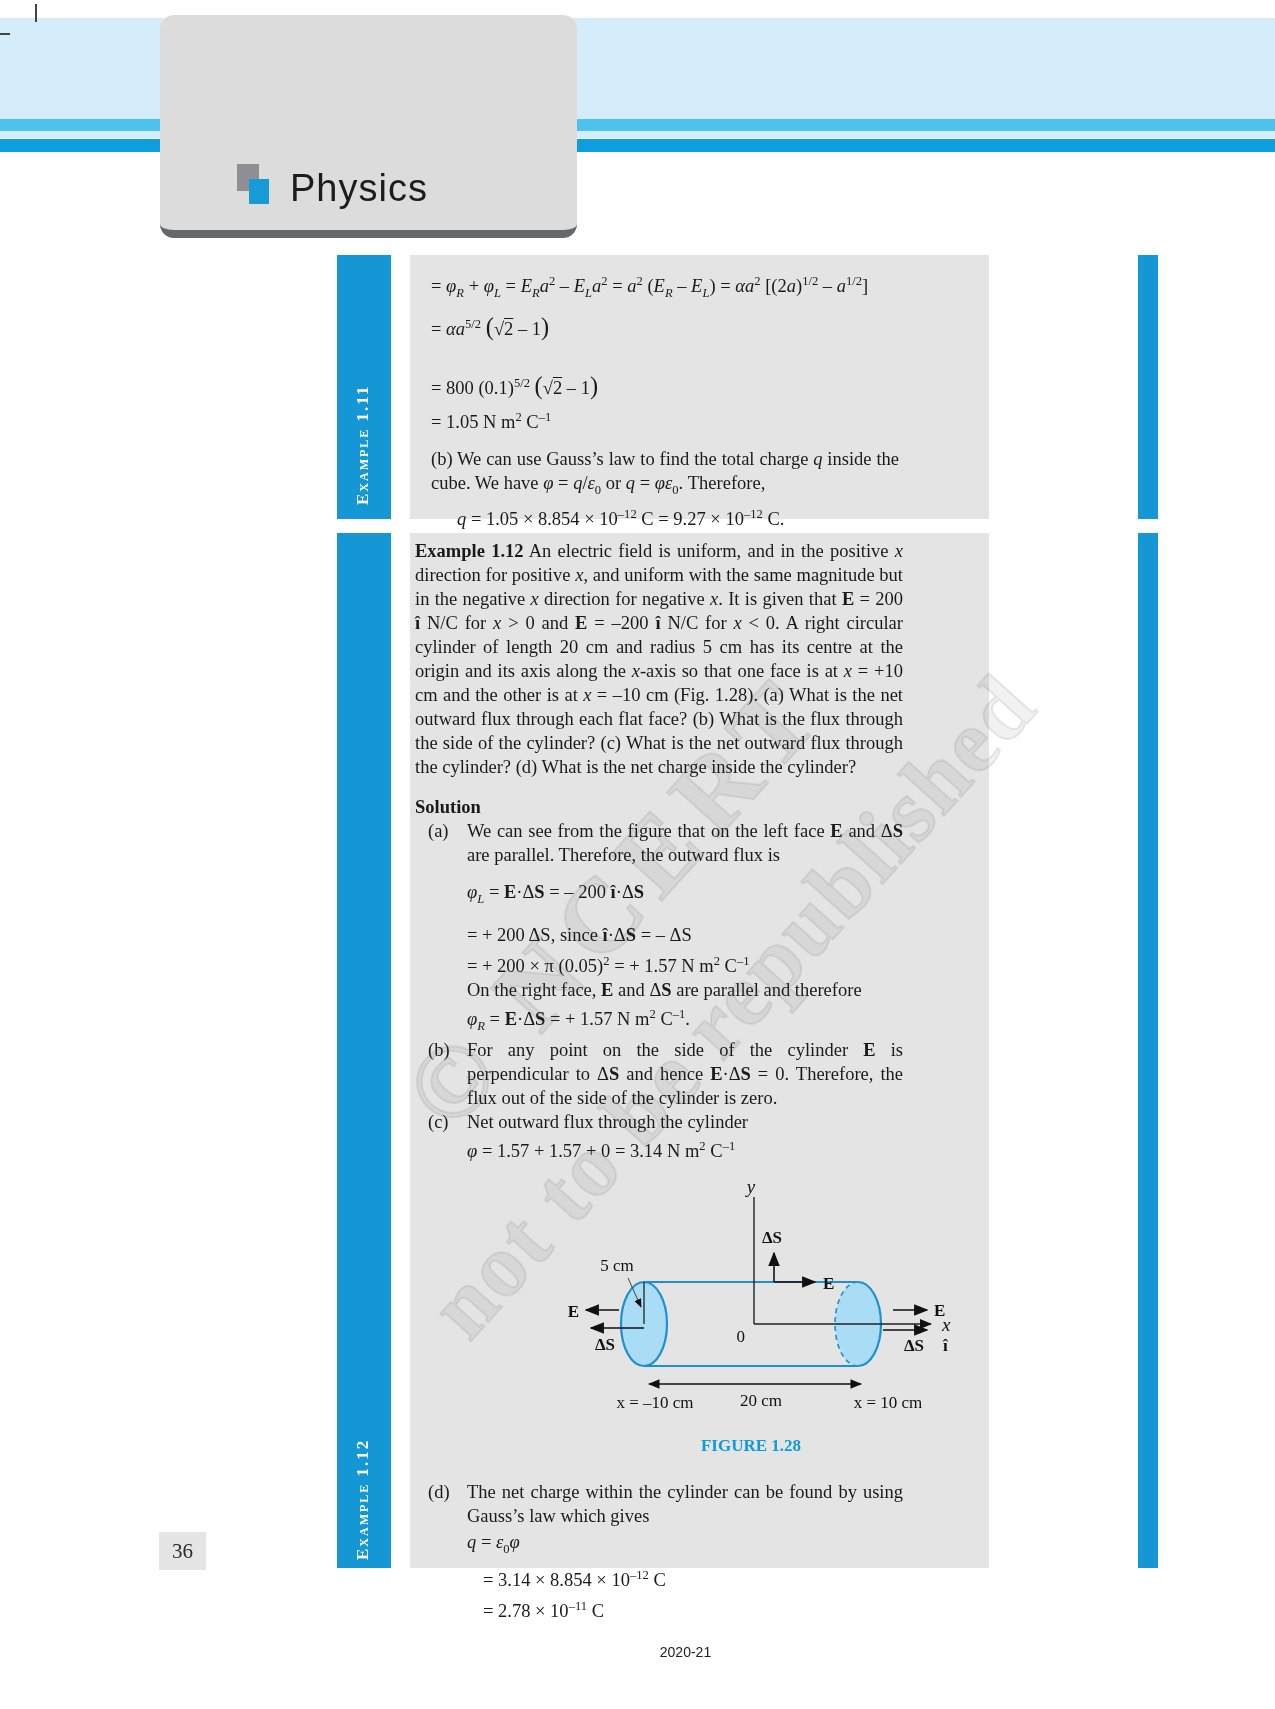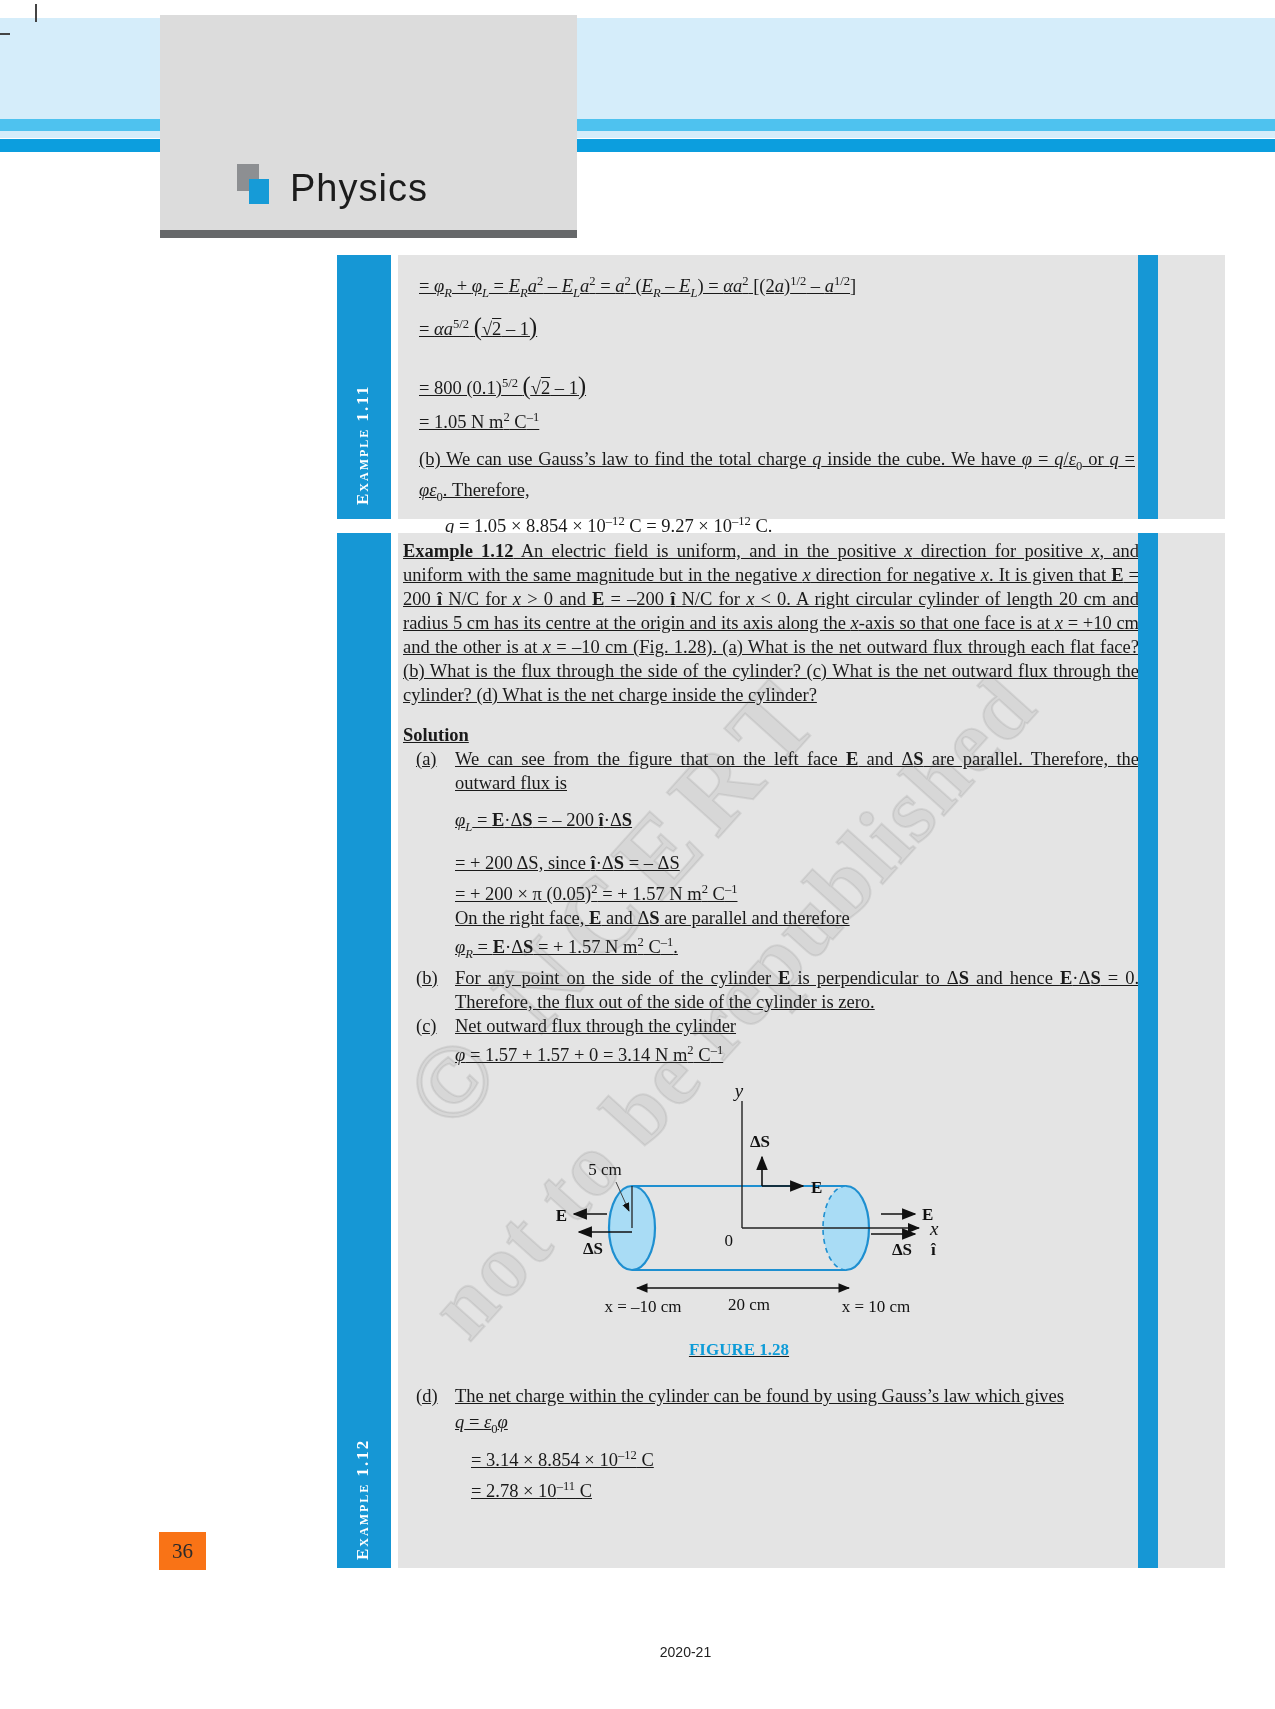--- a/index.html
+++ b/index.html
@@ -9,29 +9,29 @@
   
   .band       { position:absolute; left:0; top:18px;  width:1275px; height:120px; background:#d5edfa; }
   .stripe-mid { position:absolute; left:0; top:119px; width:1275px; height:12px;  background:#4ec2ef; }
   .stripe-dark{ position:absolute; left:0; top:139px; width:1275px; height:13px;  background:#0c9ede; }
 
   .crop-v { position:absolute; left:35px; top:4px;  width:2px;  height:18px; background:#444; }
   .crop-h { position:absolute; left:0;   top:33px; width:10px; height:2px;  background:#444; }
 
   
   .header-box { position:absolute; left:160px; top:15px; width:417px; height:215px;
-                background:#dcdcdc; border-bottom:8px solid #66686a; z-index:4; }
+                background:#dcdcdc; border-bottom:8px solid #66686a; z-index:4;border-radius:14px; }
   .logo-gray { position:absolute; left:77px;  top:149px; width:22px; height:27px; background:#8d8f92; }
   .logo-blue { position:absolute; left:89px;  top:164px; width:20px; height:25px; background:#169bd7; }
   .header-title { position:absolute; left:130px; top:152px; font-family:"Liberation Sans", sans-serif;
                   font-size:38px; font-weight:400; letter-spacing:1px; color:#1c1c1c; }
 
   
-  .exbox { position:absolute; left:398px; width:827px; background:#e4e4e4; z-index:1;
-           font-size:18.5px; line-height:24px;text-decoration:underline; }
+  .exbox { position:absolute; left:410px; width:579px; background:#e4e4e4; z-index:1;
+           font-size:18.5px; line-height:24px; }
   #ex11-box { top:255px; height:264px; }
   #ex12-box { top:533px; height:1035px; }
   .exbar { position:absolute; left:337px; width:54px; background:#1697d5; z-index:3; }
   #ex11-bar { top:255px; height:264px; }
   #ex12-bar { top:533px; height:1035px; }
   .rightbar { position:absolute; left:1138px; width:20px; background:#1697d5; z-index:1; }
   #ex11-rbar { top:255px; height:264px; }
   #ex12-rbar { top:533px; height:1035px; }
   .vlabel { position:absolute; transform-origin:0 0; transform:rotate(-90deg); white-space:nowrap;
             font-variant:small-caps; font-weight:bold; color:#ffffff; font-size:17px;
@@ -66,21 +66,21 @@
   
   .watermark { position:absolute; left:140px; top:640px; width:1060px; height:620px;
                display:flex; flex-direction:column; justify-content:center; align-items:center;
                gap:46px; transform:rotate(-48deg); z-index:2; pointer-events:none; }
   .wm-line { font-family:"Liberation Serif", serif; font-weight:bold; white-space:nowrap;
              color:rgba(60,60,60,0.07); -webkit-text-stroke:2px rgba(90,90,90,0.12); }
   .wm1 { font-size:105px; letter-spacing:14px; }
   .wm2 { font-size:90px;  letter-spacing:2px; }
 
   .pagenum { position:absolute; left:159px; top:1532px; width:47px; height:38px;
-             background:#f97316; display:flex; align-items:center; justify-content:center;
+             background:#e5e5e5; display:flex; align-items:center; justify-content:center;
              font-size:21px; color:#2b2b2b; z-index:4; }
   .footer { position:absolute; left:0; top:1644px; width:1275px; text-align:center;
             font-family:"Liberation Sans", sans-serif; font-size:14px; color:#222;padding-left:48px; }
 
   svg text { font-family:"Liberation Serif", serif; font-size:17px; fill:#111; }
   svg .blb { font-weight:bold; }
   svg .itl { font-style:italic; font-size:19px; }
 </style>
 </head>
 <body>

